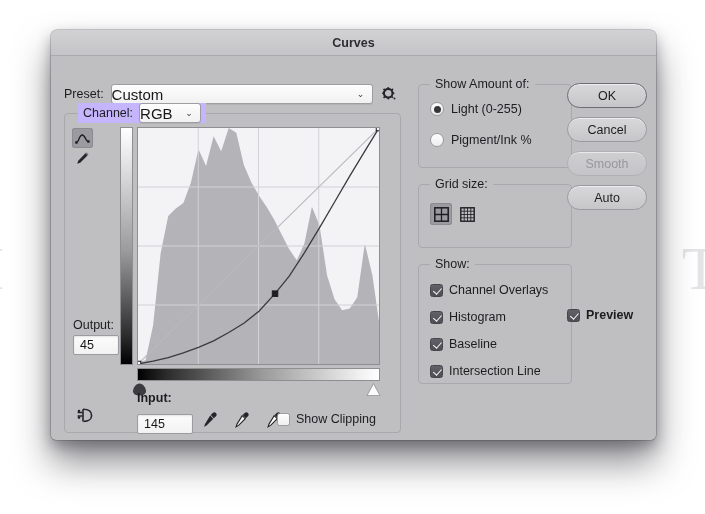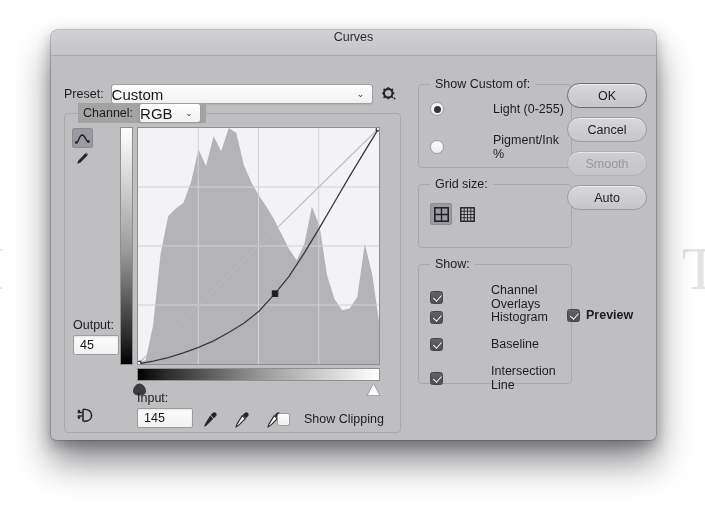--- a/index.html
+++ b/index.html
@@ -51,21 +51,23 @@
                 0 6px 14px rgba(40,40,48,0.35),
                 0 0 0 0.5px rgba(90,90,98,0.55);
     z-index: 2;
     overflow: hidden;
   }
   #titlebar {
     height: 25px;
     background: linear-gradient(#d2d2d4, #c4c4c7);
     border-bottom: 1px solid #a9a9ad;
     display: flex;
+    align-items: center;
     justify-content: center;
+    font-weight: bold;
   }
   #titlebar .title {
     font-size: 12.5px;
     color: #2e2e32;
   }
 
   .dlg-body {
     position: relative;
     height: 385px;
   }
@@ -124,21 +126,21 @@
     height: 318px;
     border: 1px solid #a8a8ad;
     border-radius: 4px;
   }
   .channel-row {
     position: absolute;
     left: 13px;
     top: -11px;
     display: flex;
     align-items: center;
-    background: #a3a3a3;
+    background: #c4b5fd;
     padding: 0 5px;
   }
   .channel-row .lbl { margin-right: 6px; }
   #channel-select { width: 62px; }
 
   
   .tools {
     position: absolute;
     left: 7px;
     top: 14px;
@@ -233,42 +235,41 @@
     box-shadow: 0 1px 2px rgba(0,0,0,0.10) inset;
   }
   #output-field { width: 46px; }
 
   #input-block {
     position: absolute;
     left: 72px;
     top: 277px;
     width: 58px;
   }
-  #input-block .lbl { display: block; margin-bottom: 3px; }
+  #input-block .lbl { display: block; margin-bottom: 9px; font-weight: bold; }
   #input-field { width: 56px; }
 
   #dropper-row {
     position: absolute;
     left: 137px;
     top: 297px;
     display: flex;
     align-items: center;
     gap: 14px;
   }
   .dropper {
     width: 18px; height: 18px;
   }
 
   #clip-check {
     position: absolute;
     left: 212px;
     top: 298px;
     display: flex;
     align-items: center;
-    gap: 8px;
   }
 
   
   .cb {
     width: 13px; height: 13px;
     border-radius: 2.5px;
     box-sizing: border-box;
     flex: none;
     margin-right: 6px;
     position: relative;
@@ -330,21 +331,20 @@
     color: #1d1d20;
   }
   #grp-amount { left: 367px; top: 28px; width: 152px; height: 82px; }
   #grp-grid   { left: 367px; top: 128px; width: 152px; height: 62px; }
   #grp-show   { left: 367px; top: 208px; width: 152px; height: 118px; }
 
   .opt-row {
     position: absolute;
     display: flex;
     align-items: center;
-    gap: 42px;
   }
 
   .gridbtn {
     width: 22px; height: 22px;
     border-radius: 3px;
     display: inline-flex;
     align-items: center;
     justify-content: center;
     vertical-align: top;
   }
@@ -543,21 +543,21 @@
         </span>
       </div>
 
       <div id="clip-check">
         <span class="cb off"></span>
         <span class="cb-label">Show Clipping</span>
       </div>
     </div>
 
     <div class="group" id="grp-amount">
-      <span class="grp-title">Show Custom of:</span>
+      <span class="grp-title">Show Amount of:</span>
       <div class="opt-row" style="left:11px; top:17px;">
         <span class="rb on"></span>
         <span class="cb-label">Light  (0-255)</span>
       </div>
       <div class="opt-row" style="left:11px; top:48px;">
         <span class="rb"></span>
         <span class="cb-label">Pigment/Ink %</span>
       </div>
     </div>
 

